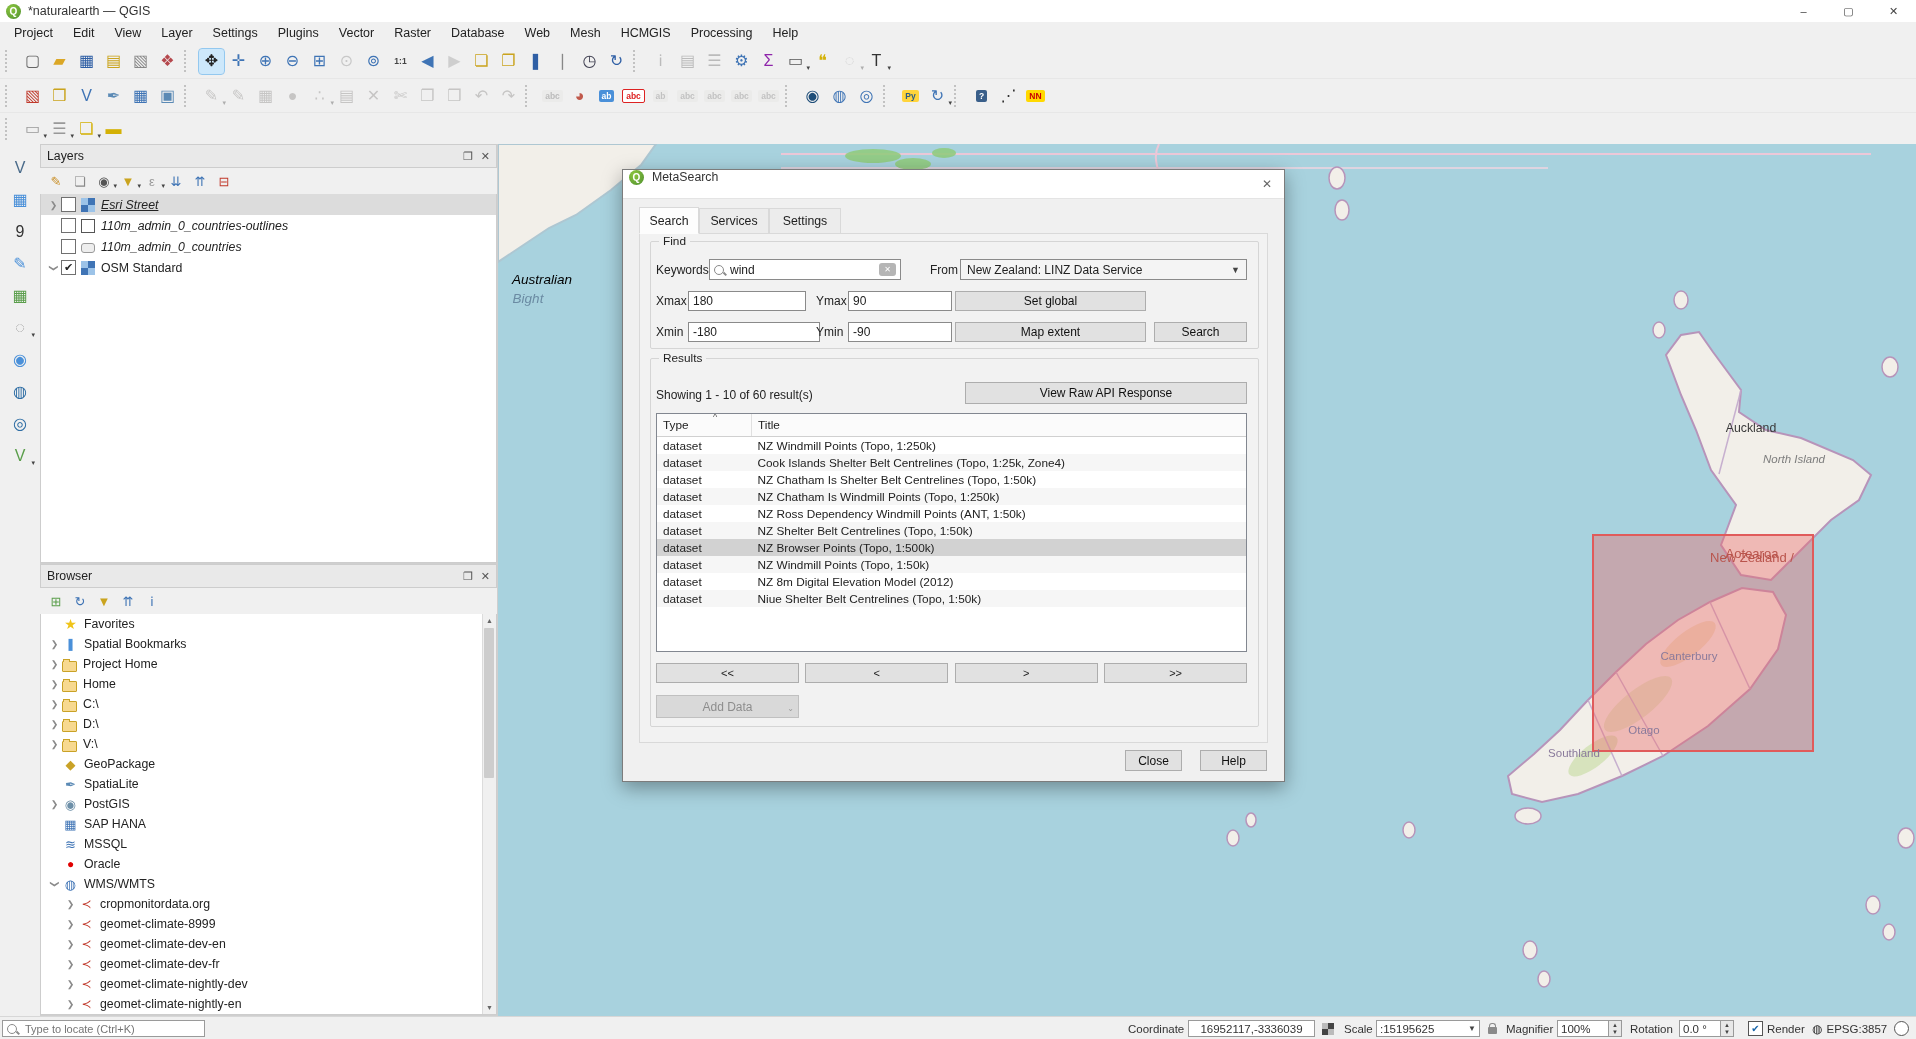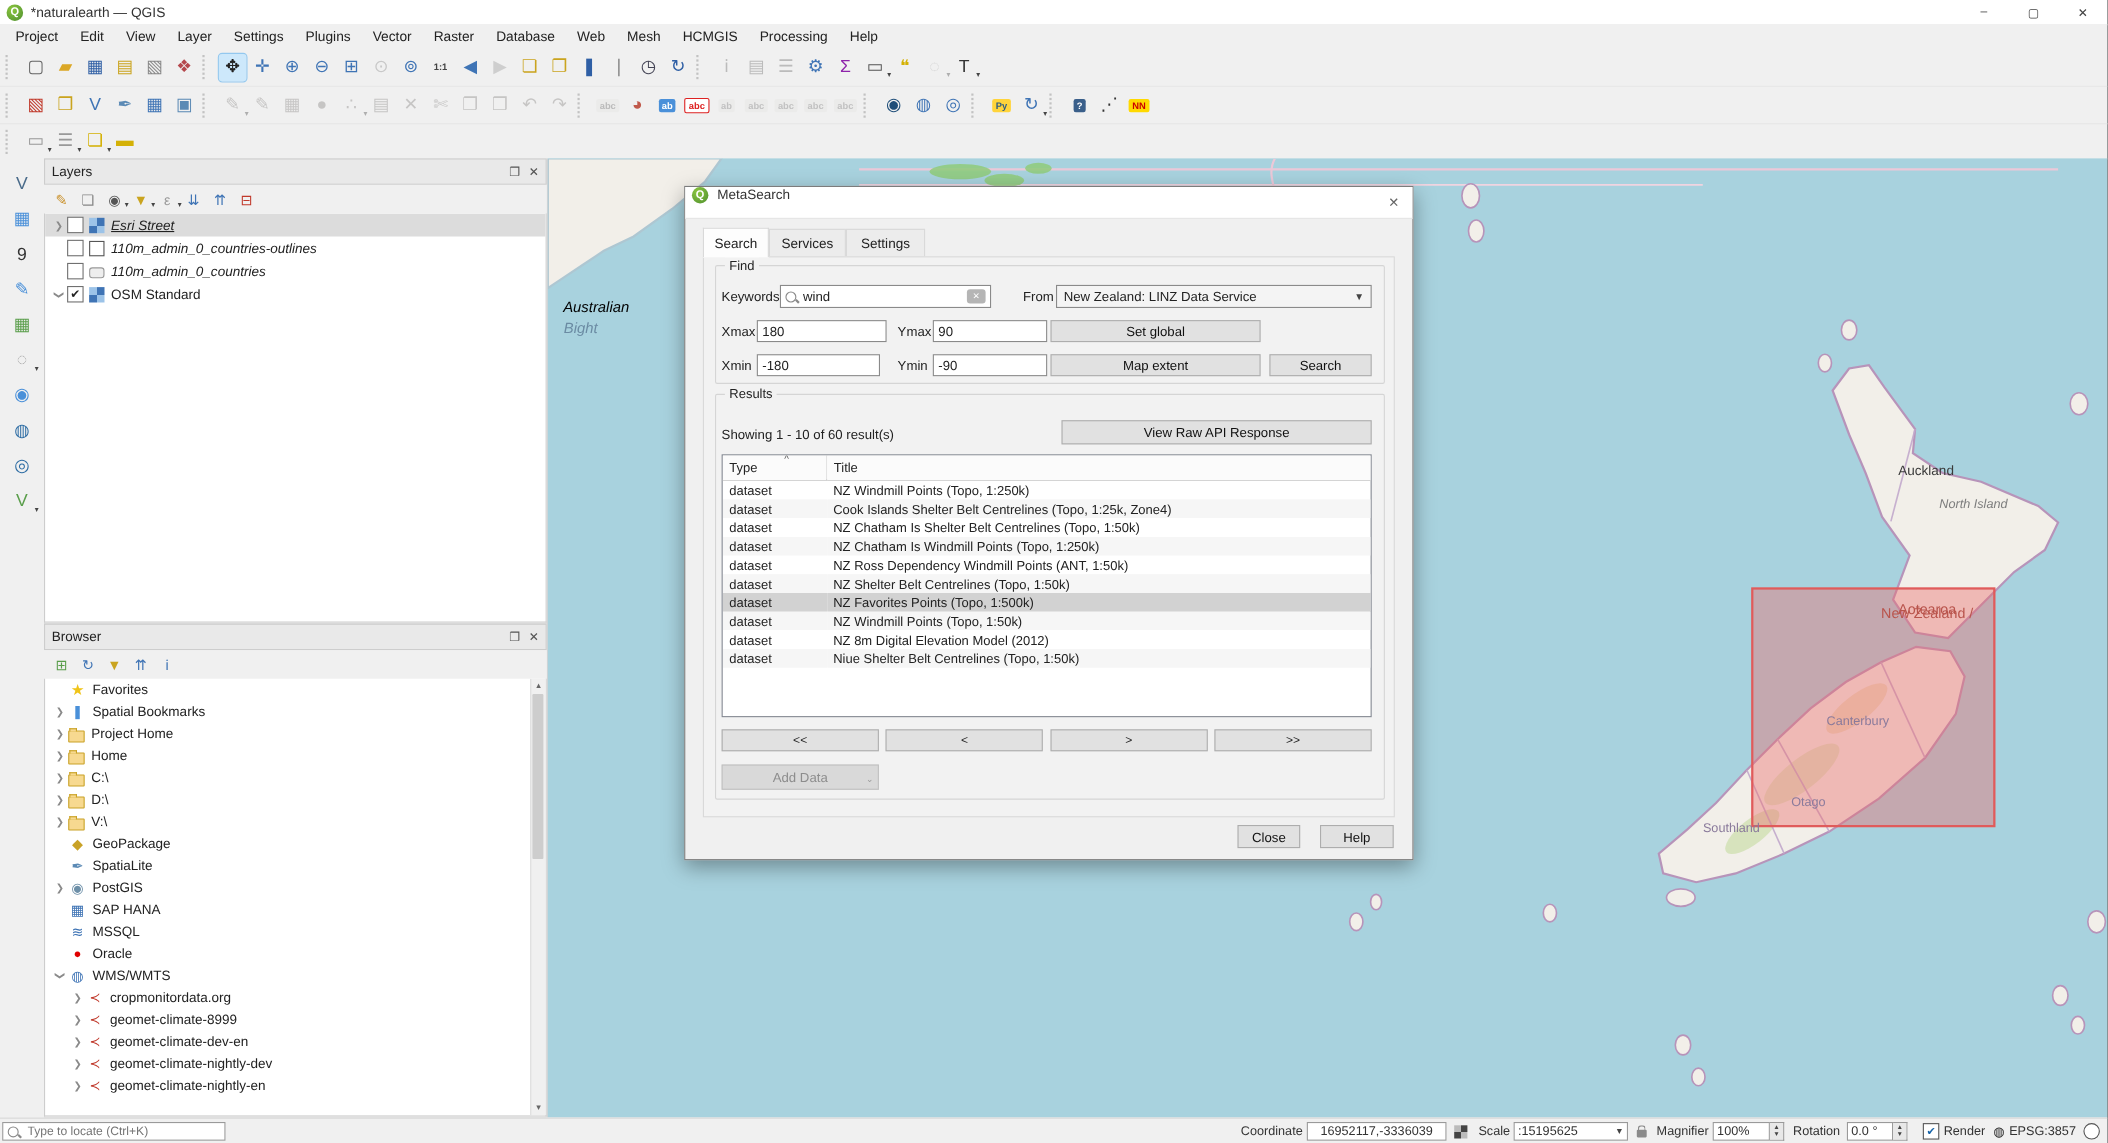--- a/index.html
+++ b/index.html
@@ -818,20 +818,25 @@
                 <span class=" bi bi-service"></span>
                 <span>geomet-climate-8999</span>
               </div>
 
               <div class="brow ind1">
                 <span class="twisty closed"></span>
                 <span class=" bi bi-service"></span>
                 <span>geomet-climate-dev-en</span>
               </div>
 
+              <div class="brow ind1">
+                <span class="twisty closed"></span>
+                <span class=" bi bi-service"></span>
+                <span>geomet-climate-dev-fr</span>
+              </div>
 
               <div class="brow ind1">
                 <span class="twisty closed"></span>
                 <span class=" bi bi-service"></span>
                 <span>geomet-climate-nightly-dev</span>
               </div>
 
               <div class="brow ind1">
                 <span class="twisty closed"></span>
                 <span class=" bi bi-service"></span>
@@ -947,21 +952,21 @@
     <span class="dinput" style="left:65px;top:121px;width:118px;height:20px">
         <span>180</span>
       </span>
     <span class="dlabel" style="left:193px;top:124px">Ymax</span>
     <span class="dinput" style="left:225px;top:121px;width:104px;height:20px">
         <span>90</span>
       </span>
     <span class="dbtn" style="left:332px;top:121px;width:191px;height:20px">Set global</span>
 
     <span class="dlabel" style="left:33px;top:155px">Xmin</span>
-    <span class="dinput" style="left:65px;top:152px;width:112px;height:20px">
+    <span class="dinput" style="left:65px;top:152px;width:132px;height:20px">
         <span>-180</span>
       </span>
     <span class="dlabel" style="left:193px;top:155px">Ymin</span>
     <span class="dinput" style="left:225px;top:152px;width:104px;height:20px">
         <span>-90</span>
       </span>
     <span class="dbtn" style="left:332px;top:152px;width:191px;height:20px">Map extent</span>
     <span class="dbtn" style="left:531px;top:152px;width:93px;height:20px">Search</span>
 
     <div class="group g-results">
@@ -1008,21 +1013,21 @@
               <td>NZ Ross Dependency Windmill Points (ANT, 1:50k)</td>
             </tr>
 
             <tr>
               <td>dataset</td>
               <td>NZ Shelter Belt Centrelines (Topo, 1:50k)</td>
             </tr>
 
             <tr class=" sel">
               <td>dataset</td>
-              <td>NZ Favorites Points (Topo, 1:500k)</td>
+              <td>NZ Browser Points (Topo, 1:500k)</td>
             </tr>
 
             <tr>
               <td>dataset</td>
               <td>NZ Windmill Points (Topo, 1:50k)</td>
             </tr>
 
             <tr>
               <td>dataset</td>
               <td>NZ 8m Digital Elevation Model (2012)</td>

